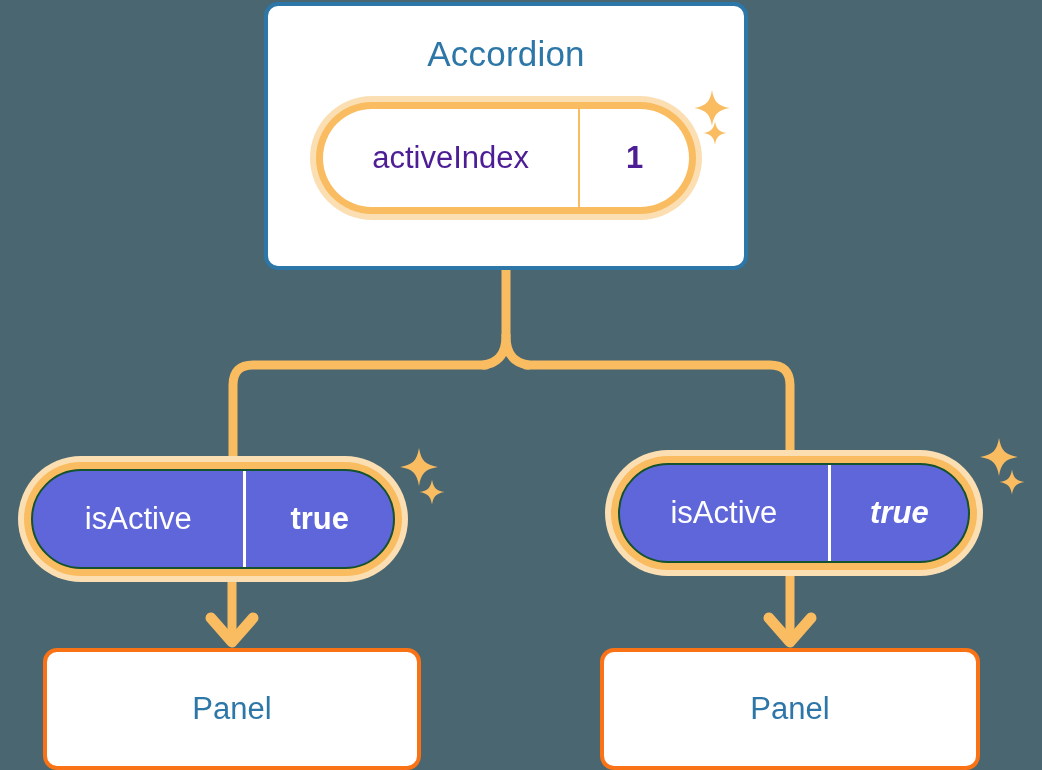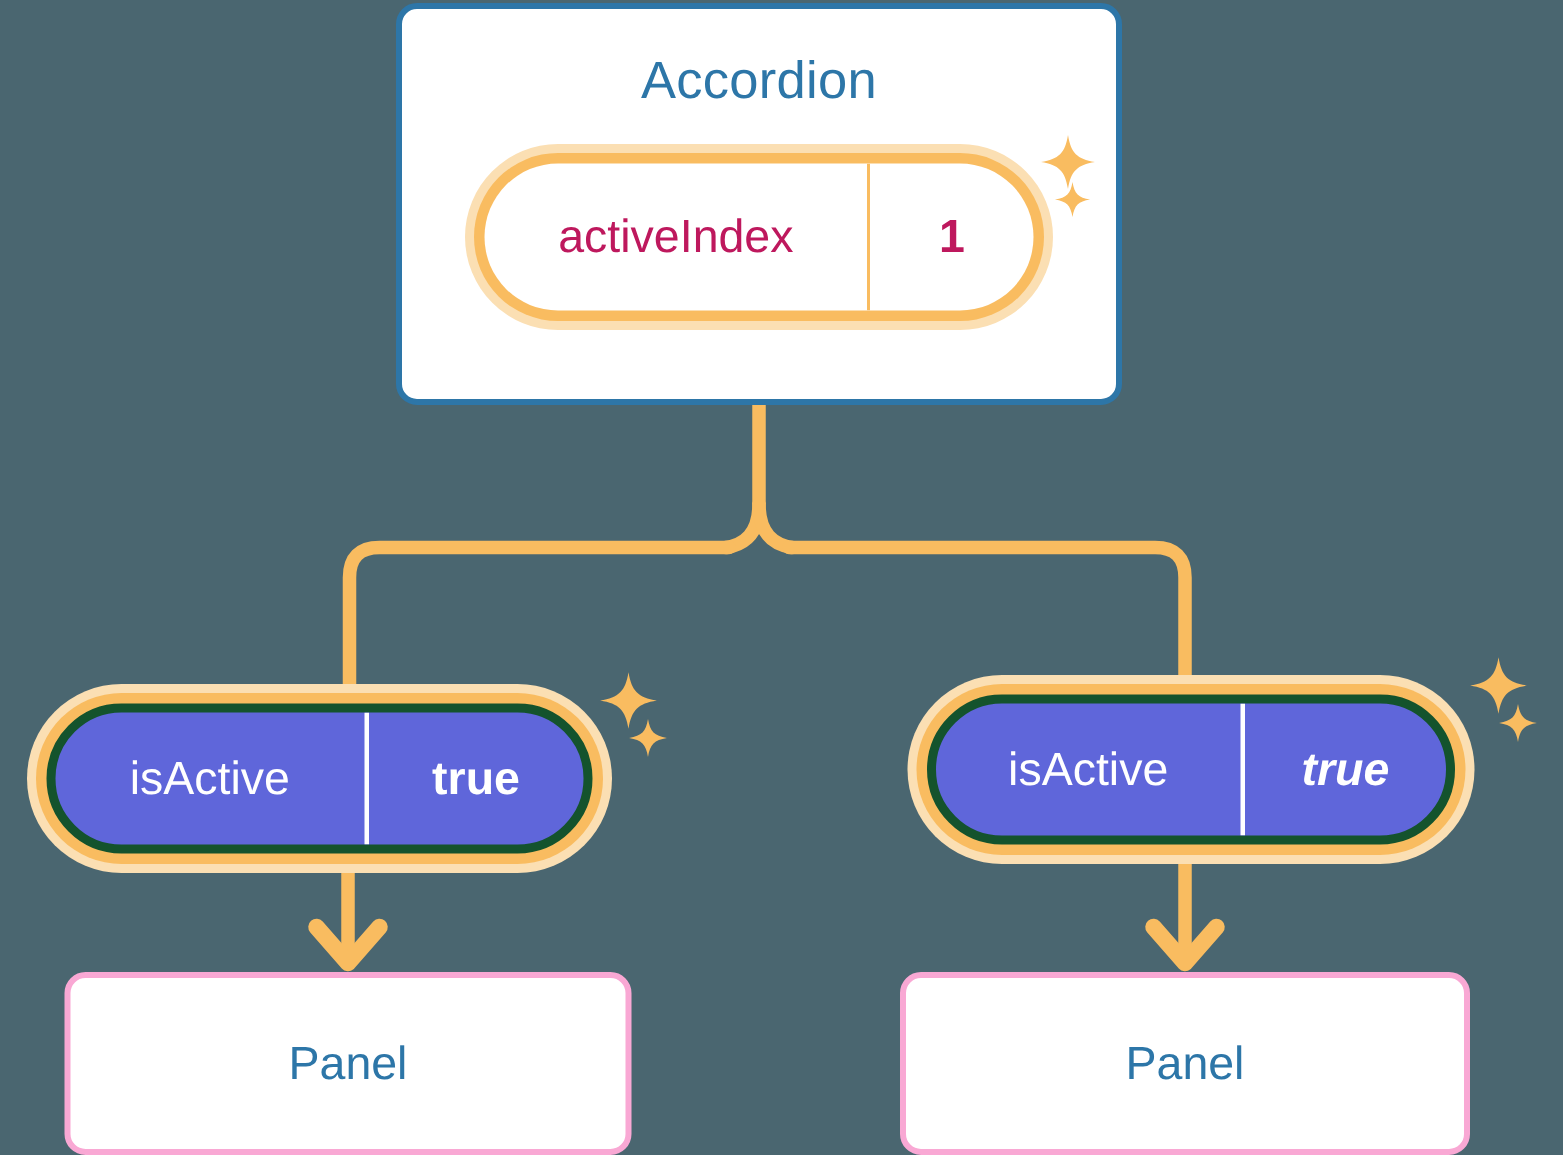--- a/index.html
+++ b/index.html
@@ -52,21 +52,21 @@
     text-align: center;
     color: #2d76a8;
     font-size: 35px;
     letter-spacing: 0.2px;
   }
 
   
   .panel-card {
     position: absolute;
     background: #ffffff;
-    border: 4px solid #f9a8d4;
+    border: 4px solid #f97316;
     border-radius: 14px;
     box-sizing: border-box;
     display: flex;
     align-items: center;
     justify-content: center;
   }
   #panel-left  { left: 43px;  top: 648px; width: 378px; height: 122px; }
   #panel-right { left: 600px; top: 648px; width: 380px; height: 122px; }
   .panel-label {
     color: #2d76a8;
@@ -97,31 +97,31 @@
     box-sizing: border-box;
     overflow: hidden;
   }
 
   
   .pill-white .pill-body {
     background: #ffffff;
   }
   .pill-white .pill-key,
   .pill-white .pill-val {
-    color: #be185d;
+    color: #4c1d95;
   }
   .pill-white .pill-divider {
     background: #f9bc60;
     width: 2px;
   }
 
   
   .pill-purple .pill-body {
     background: #5f66da;
-    border: 6px solid #14532d;
+    border: 2px solid #14532d;
   }
   .pill-purple .pill-key,
   .pill-purple .pill-val {
     color: #ffffff;
   }
   .pill-purple .pill-divider {
     background: #ffffff;
     width: 3px;
   }
 

